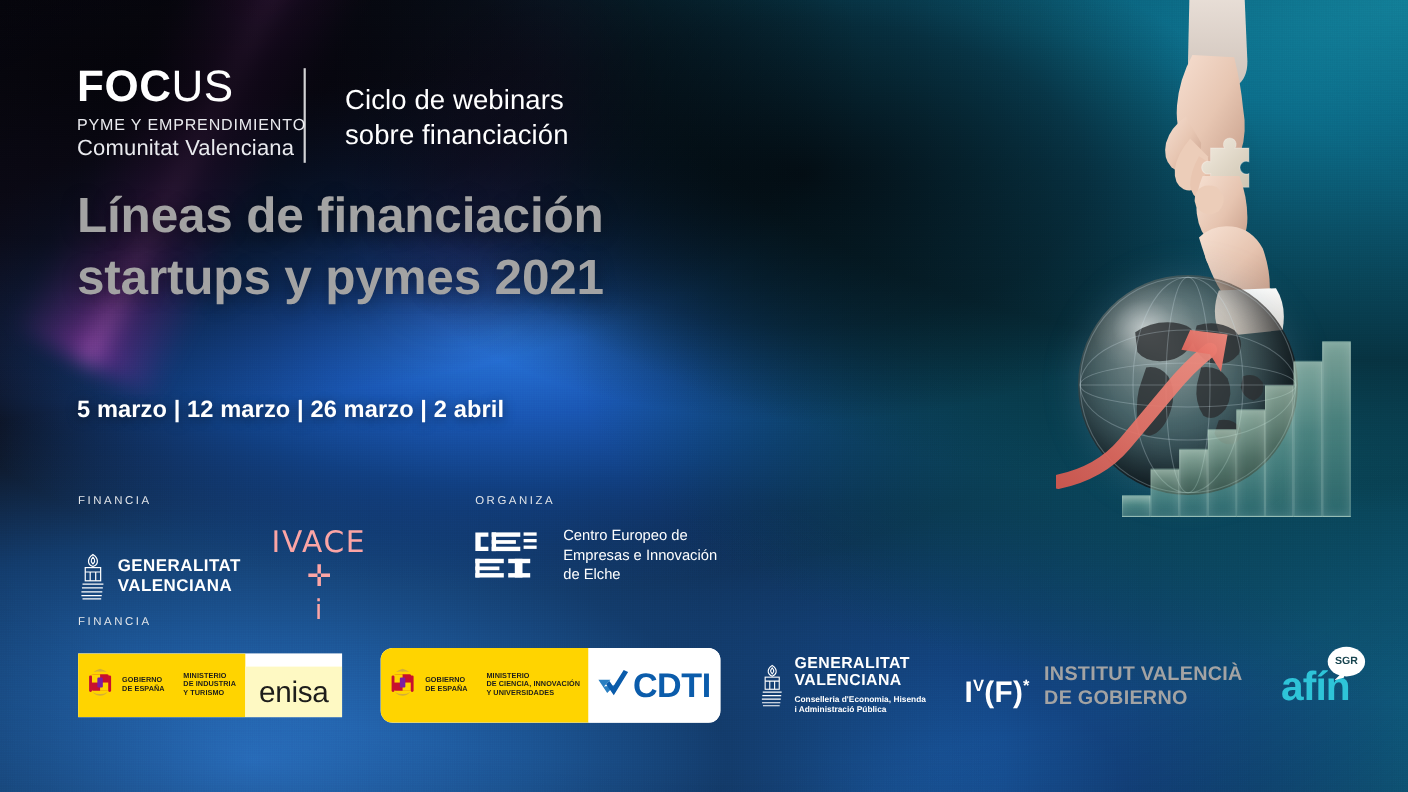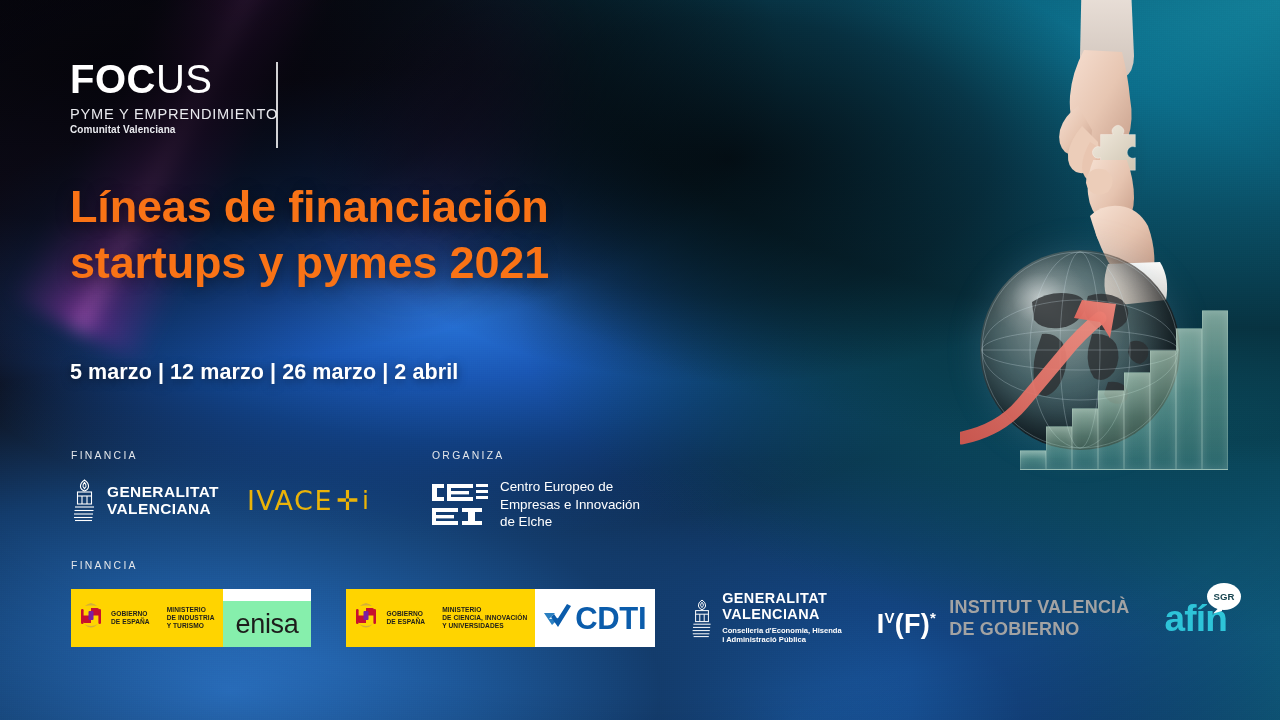--- a/index.html
+++ b/index.html
@@ -96,35 +96,35 @@
   .focus-logo{width:192px;}
   .focus-word{
     font-size:40px;line-height:.96;letter-spacing:.012em;color:#fff;white-space:nowrap;
   }
   .focus-word .b{font-weight:700;}
   .focus-word .t{font-weight:300;}
   .focus-sub1{
     margin-top:8px;font-size:14.6px;letter-spacing:.052em;color:#e9eaee;font-weight:400;white-space:nowrap;
   }
   .focus-sub2{
-    margin-top:2px;font-size:10px;letter-spacing:.008em;color:#e9eaee;font-weight:700;white-space:nowrap;
+    margin-top:2px;font-size:20px;letter-spacing:.008em;color:#e9eaee;font-weight:400;white-space:nowrap;
   }
   .vdivider{
     width:1.6px;height:86px;background:rgba(255,255,255,.82);
     margin-left:14px;margin-right:36px;margin-top:2px;
   }
   .ciclo{
     color:#fff;font-size:25px;line-height:1.27;font-weight:400;letter-spacing:.004em;white-space:nowrap;
     padding-top:16px;
   }
 
   
   .title{
-    position:absolute;left:70px;top:179px;width:700px;
-    color:#f97316;font-size:45px;line-height:1.235;font-weight:700;letter-spacing:-.004em;
+    position:absolute;left:70px;top:168px;width:700px;
+    color:#a3a3a3;font-size:45px;line-height:1.235;font-weight:700;letter-spacing:-.004em;
     text-shadow:0 2px 16px rgba(0,0,0,.42);
   }
   .title div{white-space:nowrap;}
 
   .dates{
     position:absolute;left:70px;top:360px;
     color:#fff;font-size:21.5px;font-weight:700;letter-spacing:.004em;white-space:nowrap;
     text-shadow:0 2px 10px rgba(0,0,0,.5);
   }
   .times{
@@ -146,43 +146,44 @@
 
   
   .gva{display:flex;align-items:center;gap:9px;}
   .gva-mark{width:27px;height:44px;flex:0 0 auto;}
   .gva-text{
     color:#fff;font-weight:700;font-size:15.4px;line-height:1.12;letter-spacing:.028em;white-space:nowrap;
   }
 
   
   .ivace{
-    display:flex;align-items:center;color:#eab308;white-space:nowrap;
+    display:flex;align-items:center;color:#fca5a5;white-space:nowrap;
     font-size:27px;font-weight:400;letter-spacing:.055em;
     font-family:"DejaVu Sans","Liberation Sans",sans-serif;
+    flex-direction:column;
   }
   .ivace .plus{margin:0 1px 0 3px;display:inline-block;}
   .ivace .i{font-size:25px;margin-left:1px;}
 
   
-  .ceei{display:flex;align-items:center;gap:12px;}
+  .ceei{display:flex;align-items:center;gap:24px;}
   .ceei-mark{width:56px;height:46px;flex:0 0 auto;}
   .ceei-text{color:#fff;font-size:13.4px;line-height:1.32;font-weight:400;white-space:nowrap;}
 
   
   .plate{background:#fff;display:flex;align-items:stretch;overflow:hidden;}
 
   .esp-yellow{background:#ffd400;display:flex;align-items:center;padding:0 8px;gap:8px;}
   .esp-shield{width:24px;height:32px;flex:0 0 auto;}
   .esp-min{
     color:#1d1d1b;font-size:6.6px;line-height:1.26;font-weight:700;letter-spacing:.012em;white-space:nowrap;
   }
   .ydiv{width:1px;background:#1d1d1b;opacity:.8;margin:5px 0;}
 
-  .enisa-white{background:#86efac;display:flex;align-items:center;justify-content:center;padding:0 13px;margin-top:12px;}
+  .enisa-white{background:#fef9c3;display:flex;align-items:center;justify-content:center;padding:0 13px;margin-top:12px;}
   .enisa-word{color:#1d1d1b;font-size:27px;font-weight:400;letter-spacing:-.012em;}
 
   .cdti-white{background:#fff;display:flex;align-items:center;padding:0 9px 0 7px;gap:3px;}
   .cdti-word{color:#0b5cab;font-size:31px;font-weight:700;letter-spacing:-.012em;line-height:1;}
   .cdti-mark{width:30px;height:30px;flex:0 0 auto;}
 
   
   .gva2{display:flex;align-items:center;gap:8px;}
   .gva2-mark{width:24px;height:40px;flex:0 0 auto;}
   .gva2-big{color:#fff;font-weight:700;font-size:14.4px;line-height:1.1;letter-spacing:.03em;white-space:nowrap;}
@@ -325,20 +326,24 @@
 
   <div class="content">
 
     <div class="brandrow">
       <div class="focus-logo">
         <div class="focus-word"><span class="b">FOC</span><span class="t">US</span></div>
         <div class="focus-sub1">PYME Y EMPRENDIMIENTO</div>
         <div class="focus-sub2">Comunitat Valenciana</div>
       </div>
       <div class="vdivider"></div>
+      <div class="ciclo">
+        <div>Ciclo de webinars</div>
+        <div>sobre financiación</div>
+      </div>
     </div>
 
     <div class="title">
       <div>Líneas de financiación</div>
       <div>startups y pymes 2021</div>
     </div>
     <div class="dates">5 marzo | 12 marzo | 26 marzo | 2 abril</div>
 
     <div class="financia-block">
       <div class="seclabel">FINANCIA</div>
@@ -432,21 +437,21 @@
               <div>MINISTERIO</div>
               <div>DE INDUSTRIA</div>
               <div>Y TURISMO</div>
             </div>
           </div>
           <div class="enisa-white">
             <span class="enisa-word">enisa</span>
           </div>
         </div>
 
-        <div class="plate" style="height:58px;">
+        <div class="plate" style="height:68px;border-radius:11px;">
           <div class="esp-yellow">
             <svg class="esp-shield" viewBox="0 0 24 32">
               <path d="M12 1 Q8 2 6 4 Q9 3 12 3.6 Q15 3 18 4 Q16 2 12 1 Z" fill="#d4af37"></path>
               <rect x="4" y="6" width="16" height="15" rx="1.6" fill="#c8102e"></rect>
               <rect x="4" y="6" width="8" height="7.5" fill="#ffd400"></rect>
               <rect x="12" y="13.5" width="8" height="7.5" fill="#ffd400"></rect>
               <rect x="9.5" y="9" width="5" height="9" rx="1" fill="#7b1fa2"></rect>
               <rect x="2" y="7" width="2.6" height="15" rx="1.2" fill="#c8102e"></rect>
               <rect x="19.4" y="7" width="2.6" height="15" rx="1.2" fill="#c8102e"></rect>
               <path d="M5 22 Q12 26 19 22 Q12 29 5 22 Z" fill="#d4af37"></path>

